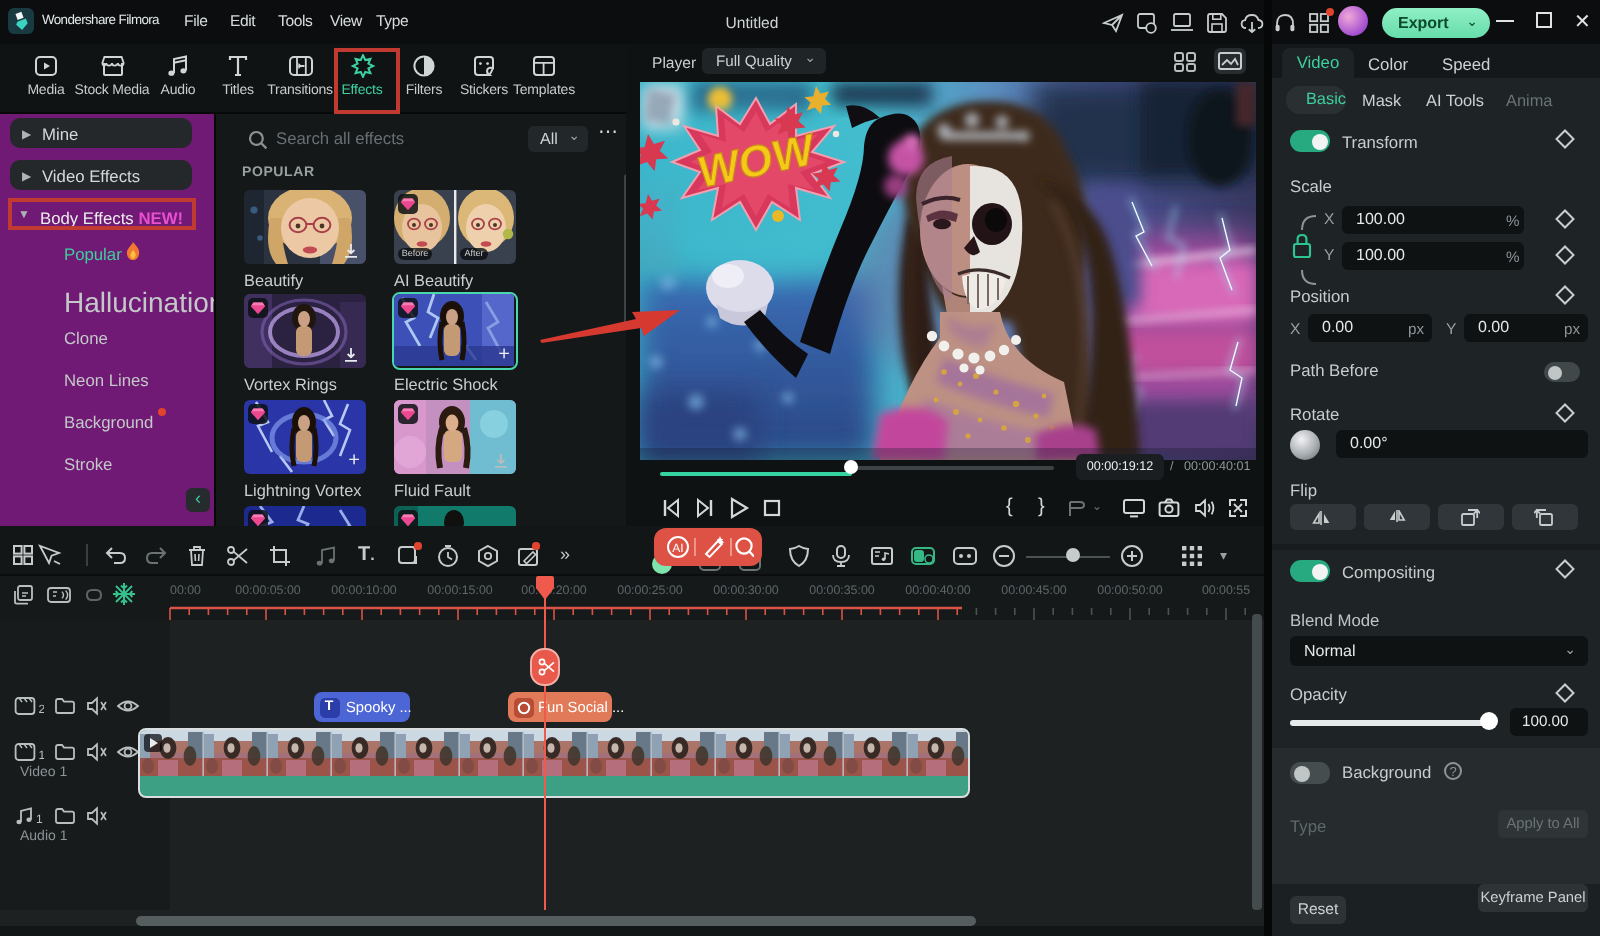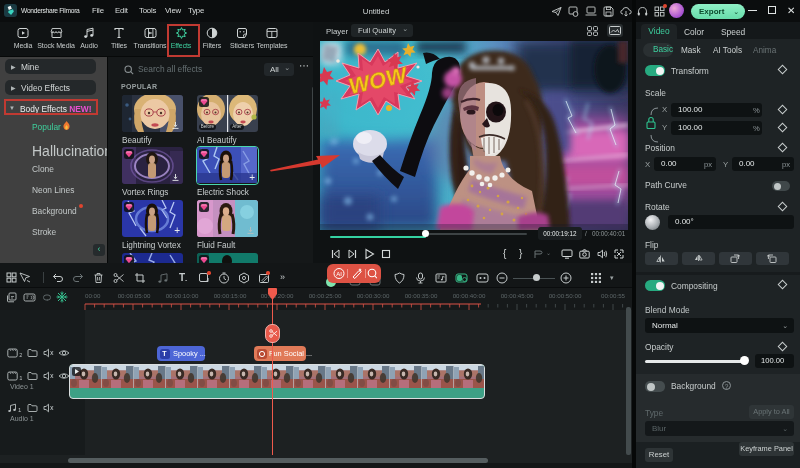--- a/index.html
+++ b/index.html
@@ -133,21 +133,21 @@
     <div class="tb" style="left:250px">
       <svg width="12" height="12" viewBox="0 0 12 12">
           <rect x="1" y="1.5" width="10" height="9" rx="1.5" fill="none" stroke="#d0d5d5" stroke-width="1"></rect>
           <path d="M1 4.4 L11 4.4 M5.8 4.4 L5.8 10.5" stroke="#d0d5d5" stroke-width="0.9"></path>
         </svg>
       <div class="lb">Templates</div>
     </div>
   </div>
 </div>
 
-<div class="abs" style="left:0;top:57px;width:107px;height:206px;background:#404040">
+<div class="abs" style="left:0;top:57px;width:107px;height:206px;background:#701a75">
   <div class="abs" style="left:5px;top:2px;width:91px;height:15px;background:#24282a;border-radius:5px">
     <span style="position:absolute;left:6px;top:3.5px;font-size:6px;color:#aeb4b5">▶</span>
     <span style="position:absolute;left:16px;top:3px;font-size:8.4px;color:#d5d9d9">Mine</span>
   </div>
   <div class="abs" style="left:5px;top:23px;width:91px;height:15px;background:#24282a;border-radius:5px">
     <span style="position:absolute;left:6px;top:3.5px;font-size:6px;color:#aeb4b5">▶</span>
     <span style="position:absolute;left:16px;top:3px;font-size:8.4px;color:#d5d9d9">Video Effects</span>
   </div>
   <div class="abs" style="left:5px;top:44px;width:91px;height:15px">
     <span style="position:absolute;left:4px;top:4px;font-size:6px;color:#aeb4b5">▼</span>
@@ -651,21 +651,21 @@
     <div class="unit" style="left:117px;top:102px">%</div>
     <div class="dia" style="left:143px;top:102px"></div>
     <div class="rlb" style="left:9px;top:121px">Position</div>
     <div class="dia" style="left:143px;top:122px"></div>
     <div class="rlb" style="left:9px;top:138px;color:#9aa1a2;font-size:7.8px">X</div>
     <div class="inp" style="left:18px;top:135px;width:62px;height:14px;line-height:14px;padding-left:7px">0.00</div>
     <div class="unit" style="left:68px;top:138px">px</div>
     <div class="rlb" style="left:87px;top:138px;color:#9aa1a2;font-size:7.8px">Y</div>
     <div class="inp" style="left:96px;top:135px;width:62px;height:14px;line-height:14px;padding-left:7px">0.00</div>
     <div class="unit" style="left:146px;top:138px">px</div>
-    <div class="rlb" style="left:9px;top:158px">Path Curve</div>
+    <div class="rlb" style="left:9px;top:158px">Path Before</div>
     <div class="tglo" style="left:136px;top:159px">
         <i></i>
       </div>
     <div class="rlb" style="left:9px;top:180px">Rotate</div>
     <div class="dia" style="left:143px;top:181px"></div>
     <div class="abs" style="left:9px;top:193px;width:15px;height:15px;border-radius:50%;background:radial-gradient(circle at 38% 32%,#f2f2f4,#a9aeb2 55%,#62686c)"></div>
     <div class="inp" style="left:32px;top:193px;width:126px;height:14px;line-height:14px;padding-left:7px">0.00°</div>
     <div class="rlb" style="left:9px;top:218px">Flip</div>
     <div class="abs" style="left:9px;top:230px;width:33px;height:13px;background:#30363a;border-radius:3px">
         <svg style="margin:2.5px 0 0 11px" width="11" height="8" viewBox="0 0 11 8">
@@ -705,21 +705,20 @@
     <div class="abs" style="left:104px;top:334px;width:9px;height:9px;border-radius:50%;background:#fff"></div>
     <div class="inp" style="left:119px;top:332px;width:39px;height:14px;line-height:14px;padding-left:6px;font-size:7.6px">100.00</div>
     <div class="abs" style="left:0;top:352px;width:164px;height:68px;background:#262b2d">
       <div class="tglo" style="left:9px;top:7px;width:20px;height:11px;background:#454d4f">
           <i style="width:8px;height:8px"></i>
         </div>
       <div class="rlb" style="left:35px;top:7px">Background</div>
       <div class="abs" style="left:86px;top:7px;width:9px;height:9px;border:1px solid #8d9598;border-radius:50%;color:#8d9598;font-size:6.5px;text-align:center;line-height:9px">?</div>
       <div class="rlb" style="left:9px;top:34px;color:#5f696b">Type</div>
       <div class="abs" style="left:113px;top:31px;width:45px;height:14px;background:#2f3537;border-radius:3px;color:#6a7476;font-size:7.4px;text-align:center;line-height:14px">Apply to All</div>
-      <div class="inp" style="left:9px;top:47px;width:149px;height:15px;line-height:15px;padding-left:7px;background:#14181a;color:#5a6466">Blur<span style="position:absolute;right:6px;top:0;font-size:7px;color:#5a6466">⌄</span></div>
     </div>
     <div class="abs" style="left:0;top:420px;width:164px;height:26px;background:#1b2022">
       <div class="abs" style="left:9px;top:6px;width:28px;height:14px;background:#2e3436;border-radius:3px;color:#ccd1d1;font-size:7.8px;text-align:center;line-height:14px">Reset</div>
       <div class="abs" style="left:103px;top:0;width:55px;height:14px;background:#2e3436;border-radius:3px;color:#ccd1d1;font-size:7.4px;text-align:center;line-height:14px">Keyframe Panel</div>
     </div>
   </div>
 </div>
 
 <div class="abs" style="left:0;top:263px;width:632px;height:205px;background:#1d2122">
   <div class="abs" style="left:0;top:0;width:632px;height:25px;background:#131617;border-bottom:1px solid #0a0c0d"></div>

